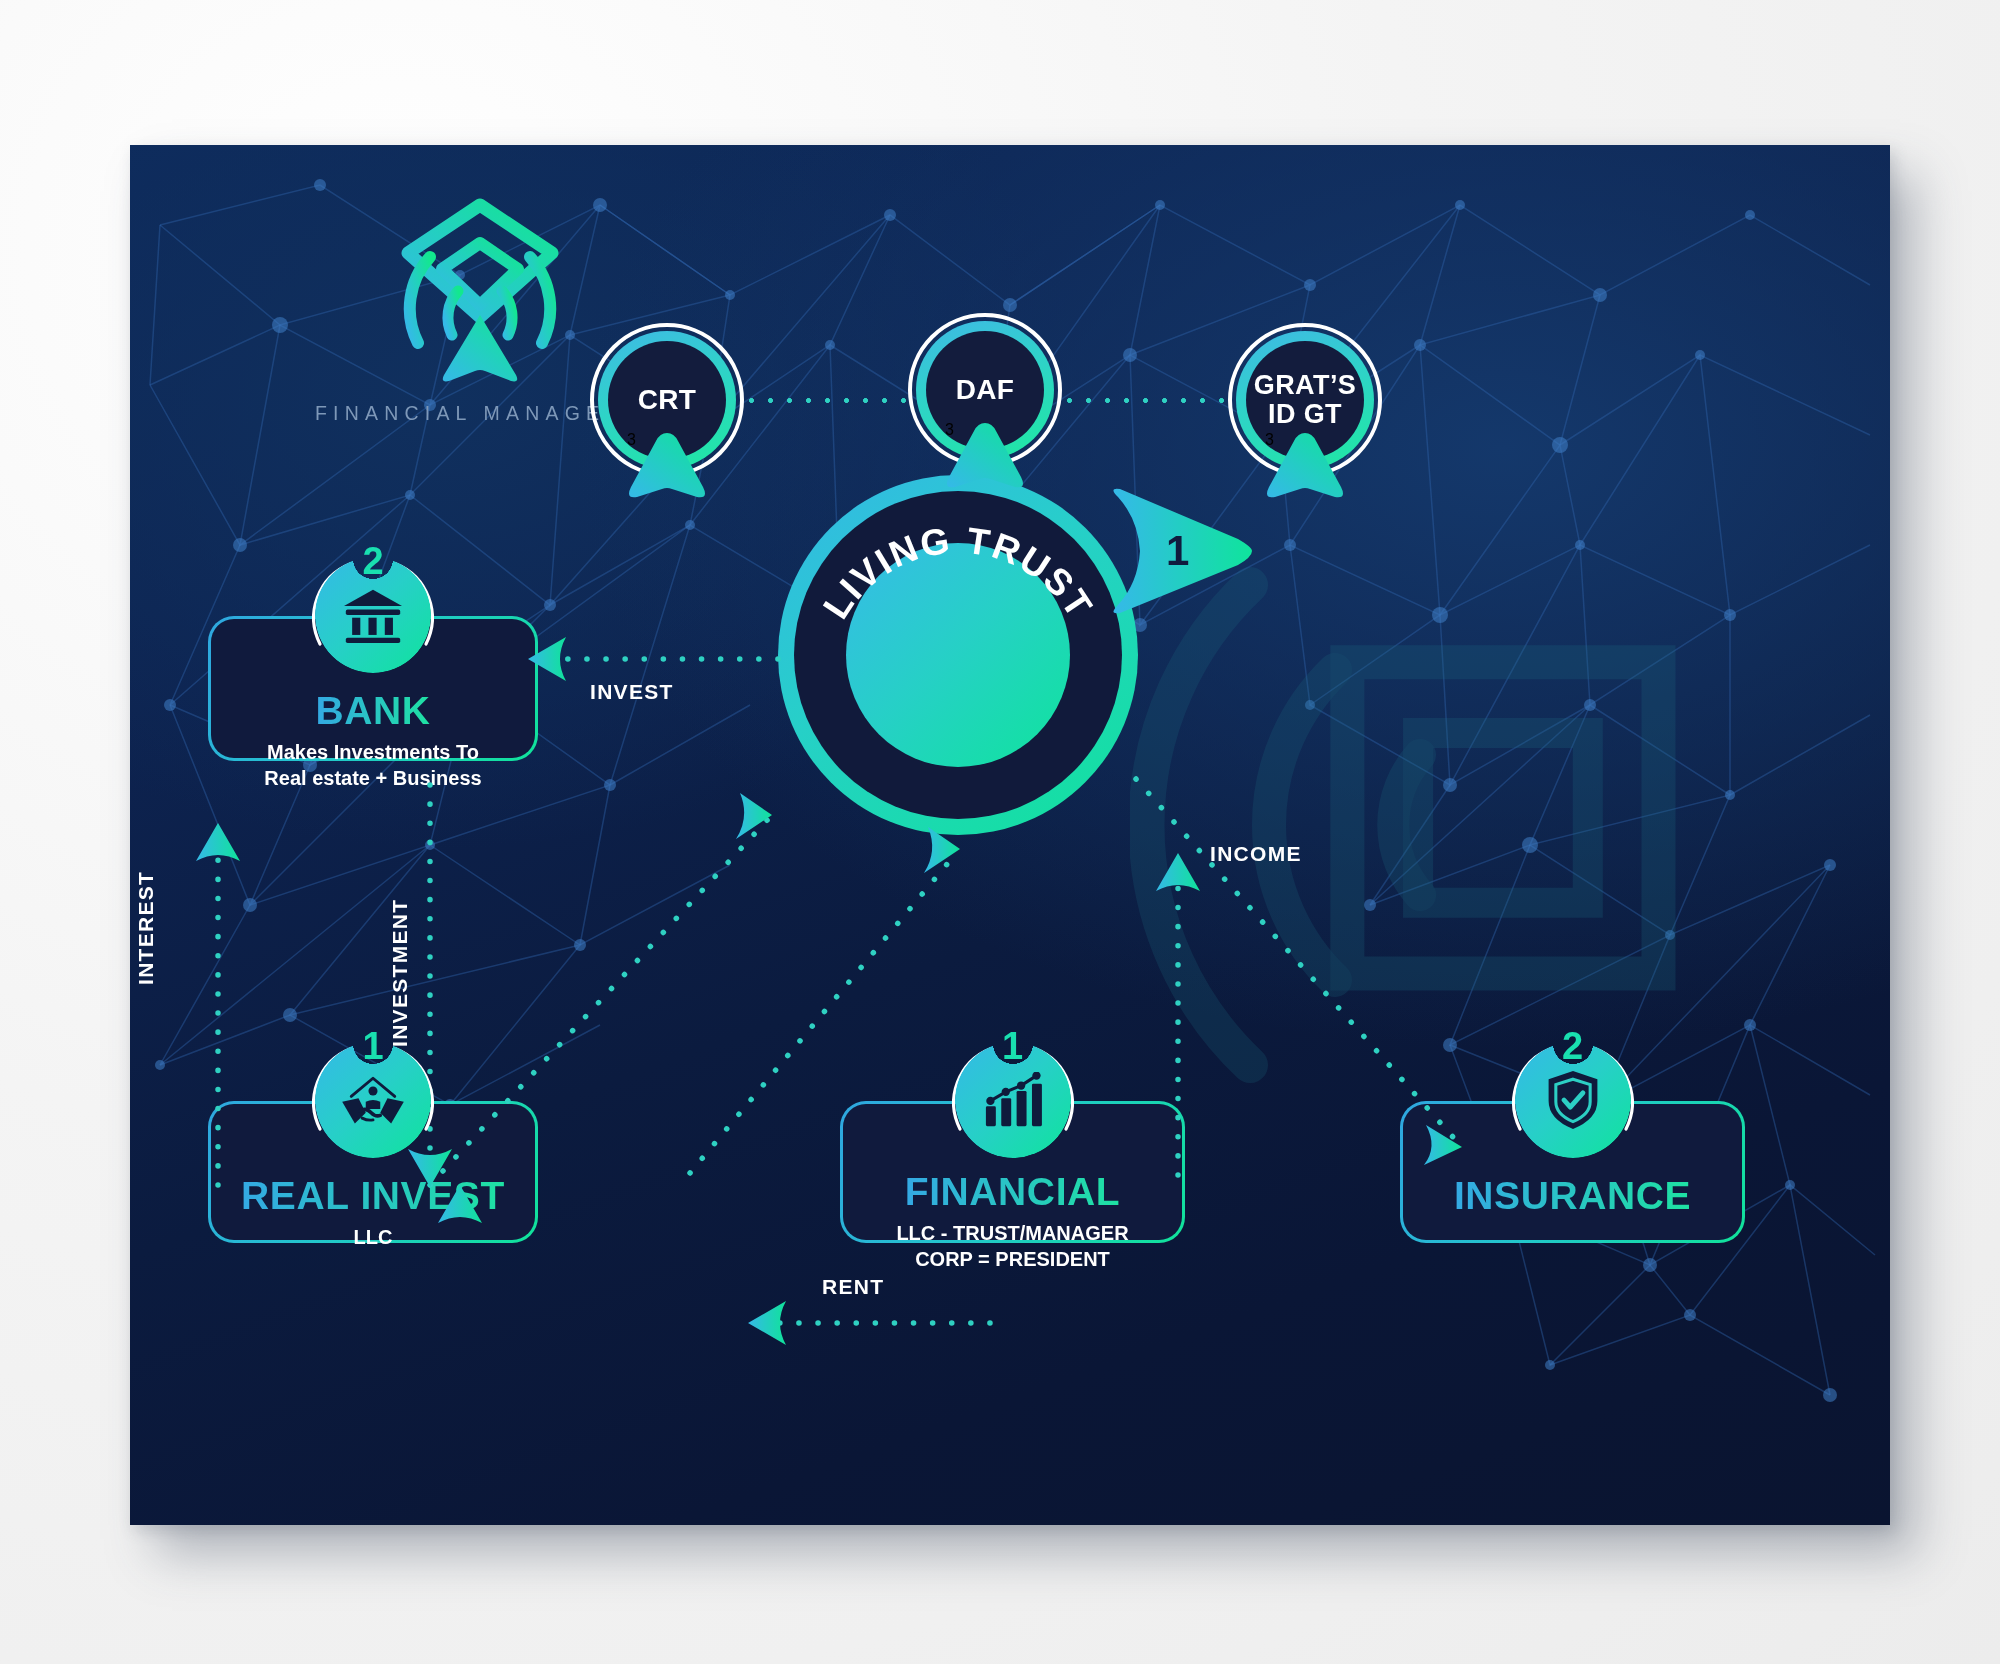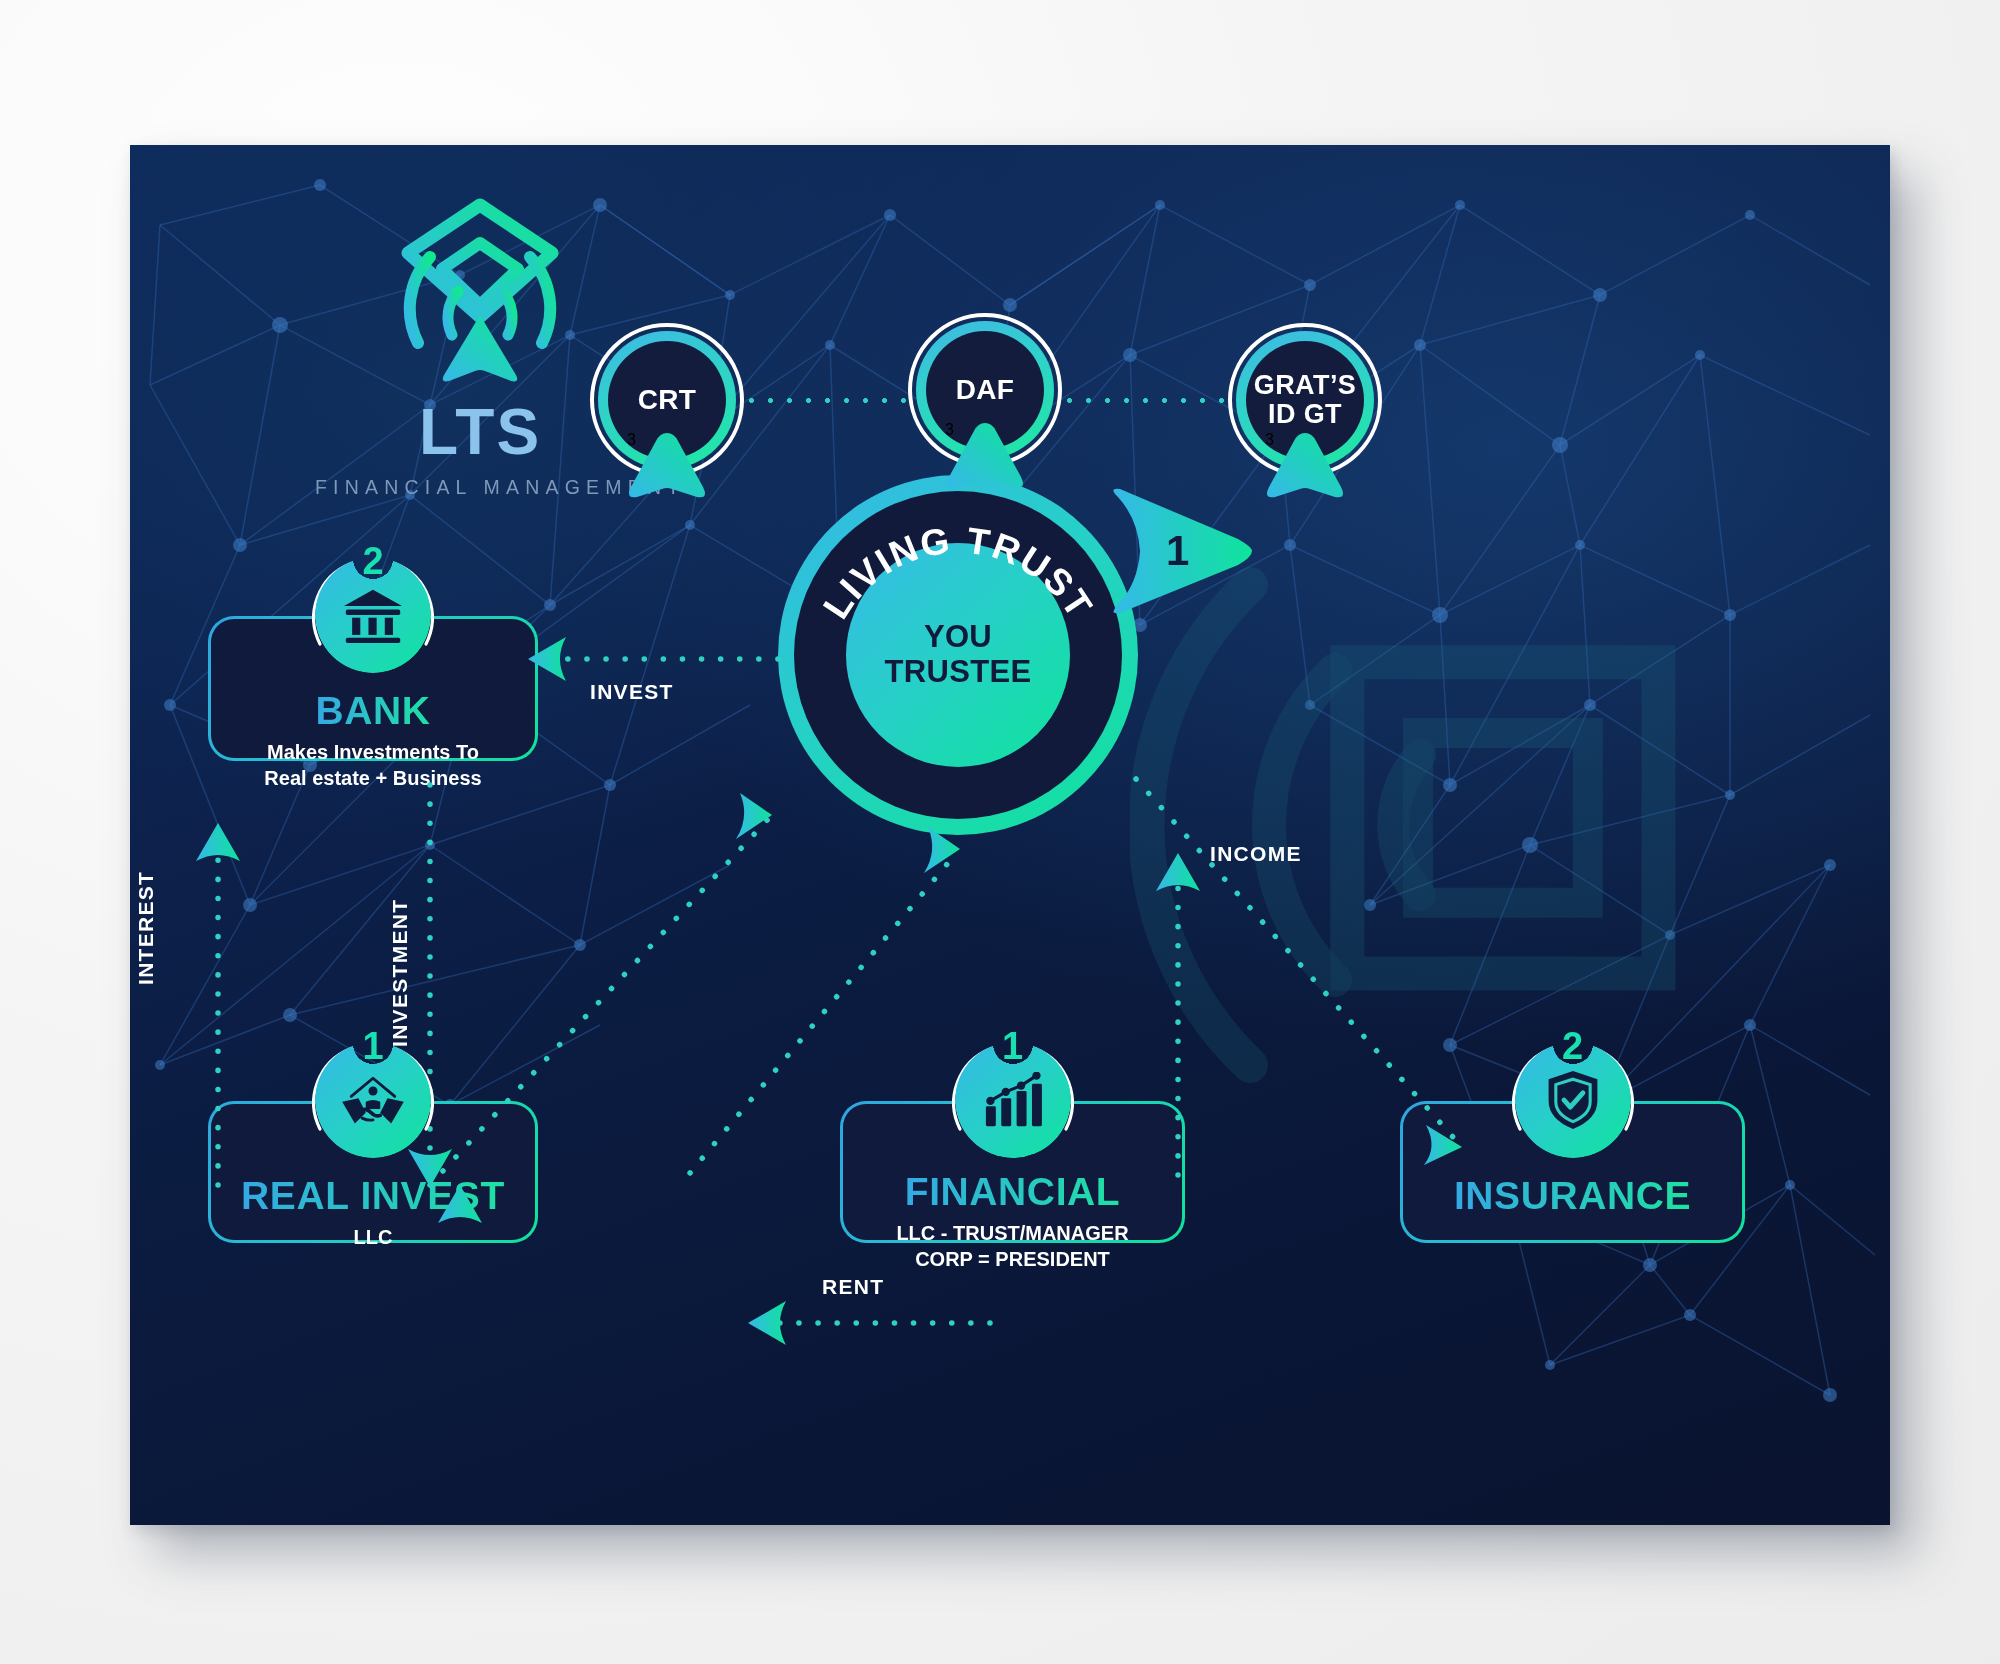--- a/index.html
+++ b/index.html
@@ -279,21 +279,20 @@
       <g fill="none" stroke="url(#lg)" stroke-linecap="round" stroke-linejoin="round">
         <path d="M18 58 L90 10 L162 58 L90 122 Z" stroke-width="13"></path>
         <path d="M52 74 L90 48 L128 74 L90 110 Z" stroke-width="12"></path>
         <path d="M28 148 A76 76 0 0 1 40 62" stroke-width="12"></path>
         <path d="M152 148 A76 76 0 0 0 140 62" stroke-width="12"></path>
         <path d="M62 140 A40 40 0 0 1 68 96" stroke-width="11"></path>
         <path d="M118 140 A40 40 0 0 0 112 96" stroke-width="11"></path>
       </g>
       <path d="M90 120 L126 180 Q130 188 121 186 L95 176 Q90 174 85 176 L59 186 Q50 188 54 180 Z" fill="url(#lg)"></path>
     </svg>
-    <div id="brand-title">LTS</div>
     <div id="brand-sub">FINANCIAL MANAGEMENT</div>
   </div>
 
   <div class="vdot" style="left:612px;top:253px;width:258px;"></div>
   <div class="vdot" style="left:930px;top:253px;width:260px;"></div>
 
   <div class="vcircle" style="left:460px;top:178px;">
     <div class="ring"></div>
     <div class="outer"></div>
     <div class="core"></div>
@@ -388,24 +387,20 @@
     <div class="tr-mid"></div>
     <div class="tr-core"></div>
     <svg id="trust-arc" viewBox="0 0 360 360">
       <defs>
           <path id="arcpath" d="M 50 208 A 130 130 0 0 1 310 208" fill="none"></path>
         </defs>
       <text font-family="Liberation Sans, sans-serif" font-size="37" font-weight="700" fill="#ffffff" letter-spacing="2">
         <textPath href="#arcpath" startOffset="50%" text-anchor="middle">LIVING TRUST</textPath>
       </text>
     </svg>
-    <div class="tr-core-text">
-      <span>YOU</span>
-      <span>TRUSTEE</span>
-    </div>
   </div>
 
   <svg id="trust-pointer" viewBox="0 0 150 132">
     <defs>
         <linearGradient id="pg" x1="0" y1="0" x2="1" y2="0">
       <stop offset="0%" stop-color="#35b9e8"></stop>
           <stop offset="100%" stop-color="#0fe49c"></stop>
         </linearGradient>
       </defs>
     <path d="M12 12 Q2 2 14 4 L132 54 Q146 62 146 66 Q146 72 132 80 L14 128 Q2 130 12 120 Q32 98 34 66 Q32 34 12 12 Z" fill="url(#pg)"></path>

